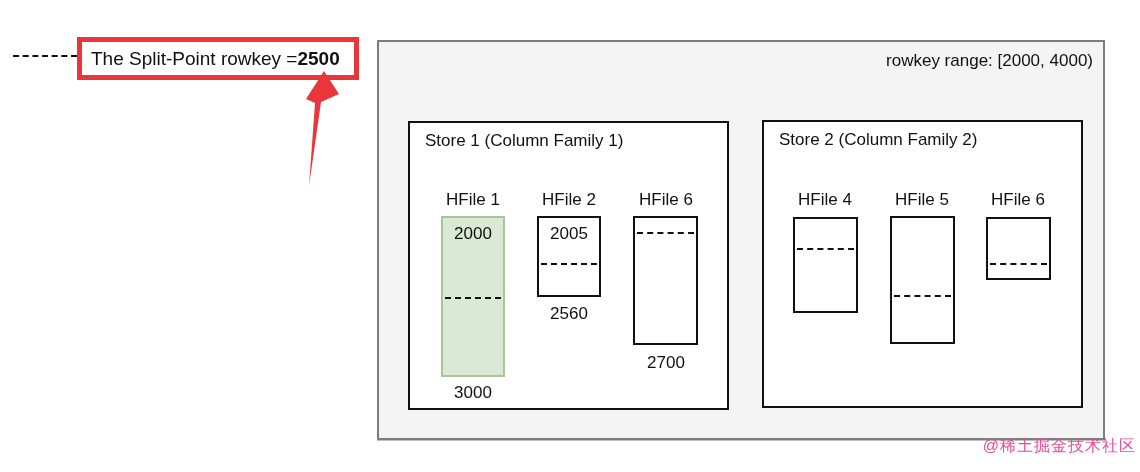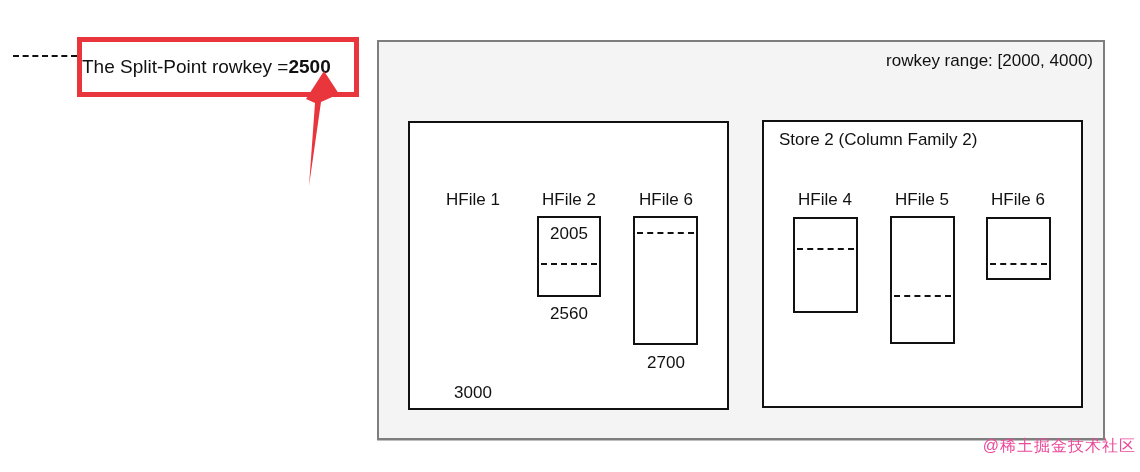--- a/index.html
+++ b/index.html
@@ -16,24 +16,25 @@
   .abs { position: absolute; }
 
   
   .leader {
     left: 13px; top: 55px; width: 64px; height: 0;
     border-top: 2px dashed #111111;
   }
 
   
   .callout {
-    left: 77px; top: 37px; width: 282px; height: 60px;
+    left: 77px; top: 37px; width: 282px; height: 43px;
     border: 5px solid #e8363c;
     background: #ffffff;
     display: flex; align-items: center;
+    padding-left: 9px;
     font-size: 19px;
     white-space: nowrap;
   }
   .callout b { font-weight: bold; }
 
   .arrow-svg { left: 296px; top: 68px; width: 48px; height: 122px; }
 
   
   .parent {
     left: 377px; top: 40px; width: 728px; height: 400px;
@@ -78,22 +79,27 @@
   </div>
 
   <svg class="abs arrow-svg" viewBox="0 0 48 122">
     <polygon points="13,118 19,35 10,31 28,3 43,26 25,34" fill="#e8363c"></polygon>
   </svg>
 
   <div class="abs parent">
     <div class="abs pr-range">rowkey range: [2000, 4000)</div>
 
     <div class="abs store store1">
+      <div class="abs store-title">Store 1 (Column Family 1)</div>
 
       <div class="abs hlabel" style="left:13px; top:67px;">HFile 1</div>
+      <div class="abs hbox green" style="left:31px; top:93px; width:64px; height:161px;">
+        <div class="abs hval inside">2000</div>
+        <div class="hdash" style="top:79px;"></div>
+      </div>
       <div class="abs hval" style="left:13px; top:260px; width:100px;">3000</div>
 
       <div class="abs hlabel" style="left:109px; top:67px;">HFile 2</div>
       <div class="abs hbox" style="left:127px; top:93px; width:64px; height:81px;padding-left:13px;">
         <div class="abs hval inside">2005</div>
         <div class="hdash" style="top:45px;"></div>
       </div>
       <div class="abs hval" style="left:109px; top:181px; width:100px;">2560</div>
 
       <div class="abs hlabel" style="left:206px; top:67px;">HFile 6</div>

